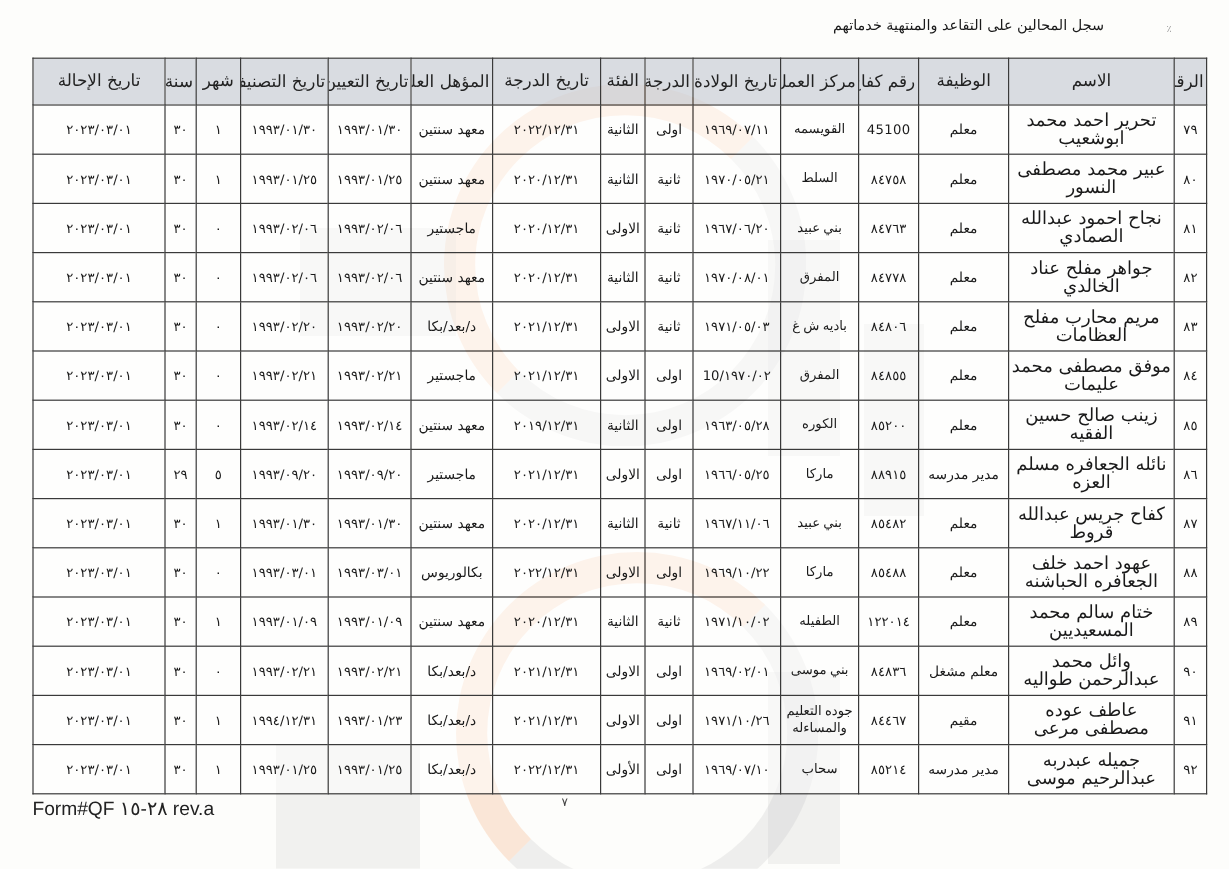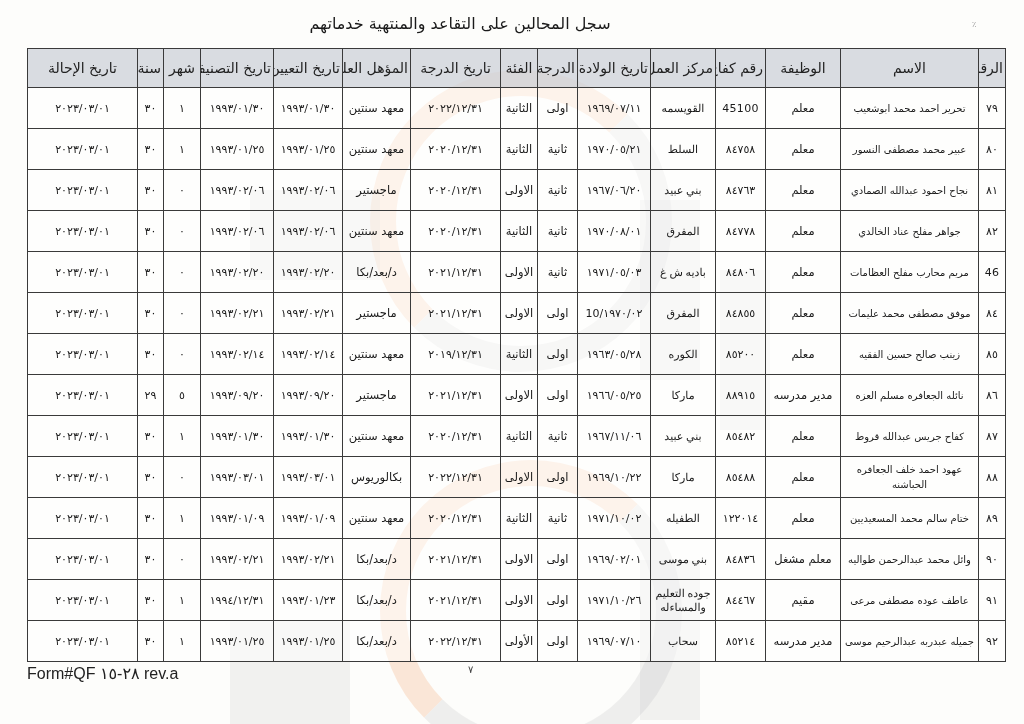--- a/index.html
+++ b/index.html
@@ -31,22 +31,22 @@
     }
     .wm-block {
       position: absolute;
       background: rgba(180, 180, 180, 0.16);
     }
     .title {
       position: absolute;
       top: 14px;
       left: 0;
       width: 920px;
-      text-align: center;
-      font-size: 16px;
+      text-align: right;
+      font-size: 12px;
       direction: rtl;
       z-index: 2;
     }
     .corner-mark {
       position: absolute;
       top: 20px;
       left: 972px;
       font-size: 8px;
       color: #9a9a9a;
       z-index: 2;
@@ -79,21 +79,21 @@
       color: #222;
     }
     table.register td {
       height: 40px;
       font-size: 11.5px;
       background: rgba(255, 255, 255, 0.5);
     }
     table.register td.name-cell {
       white-space: normal;
       line-height: 15px;
-      font-size: 10px;
+      font-size: 15px;
     }
     table.register td.wrap-cell {
       white-space: normal;
       line-height: 14px;
       font-size: 11px;
       font-family: Liberation Serif, serif;
     }
     table.register td.num-cell {
       font-size: 11px;
       letter-spacing: 0.3px;
@@ -235,21 +235,21 @@
           <td>الثانية</td>
           <td class="num-cell">٢٠٢٠/١٢/٣١</td>
           <td>معهد سنتين</td>
           <td class="num-cell">١٩٩٣/٠٢/٠٦</td>
           <td class="num-cell">١٩٩٣/٠٢/٠٦</td>
           <td class="num-cell">٠</td>
           <td class="num-cell">٣٠</td>
           <td class="num-cell">٢٠٢٣/٠٣/٠١</td>
         </tr>
         <tr>
-          <td class="num-cell">46</td>
+          <td class="num-cell">٨٣</td>
           <td class="name-cell">مريم محارب مفلح العظامات</td>
           <td>معلم</td>
           <td class="num-cell">٨٤٨٠٦</td>
           <td class="wrap-cell">باديه ش غ</td>
           <td class="num-cell">١٩٧١/٠٥/٠٣</td>
           <td>ثانية</td>
           <td>الاولى</td>
           <td class="num-cell">٢٠٢١/١٢/٣١</td>
           <td>د/بعد/بكا</td>
           <td class="num-cell">١٩٩٣/٠٢/٢٠</td>

